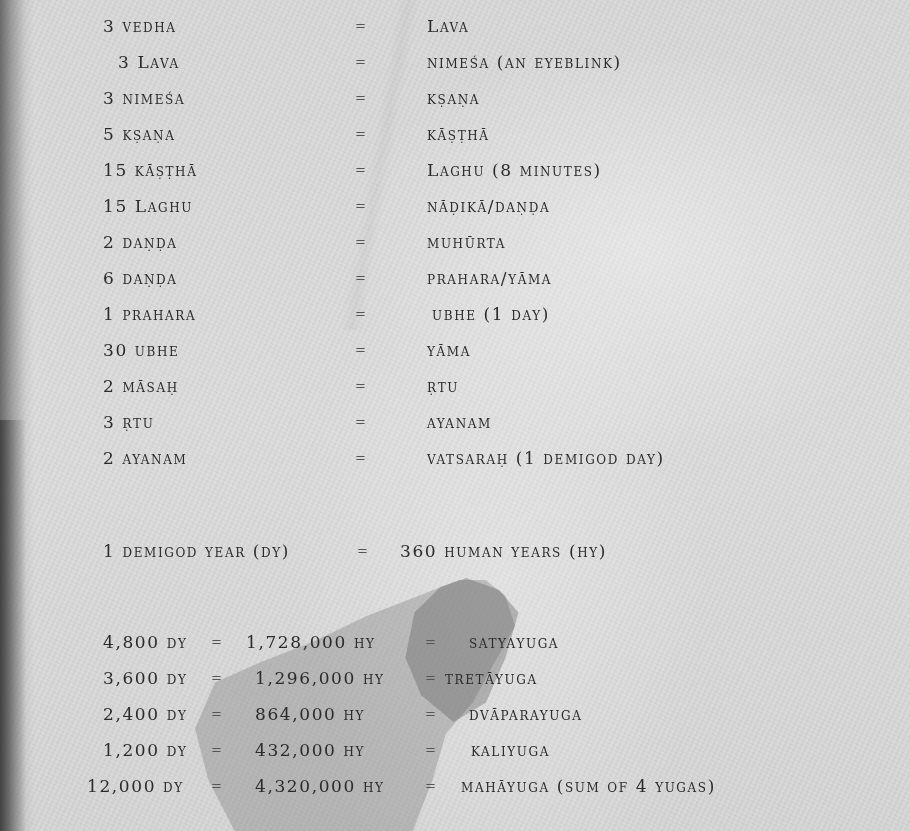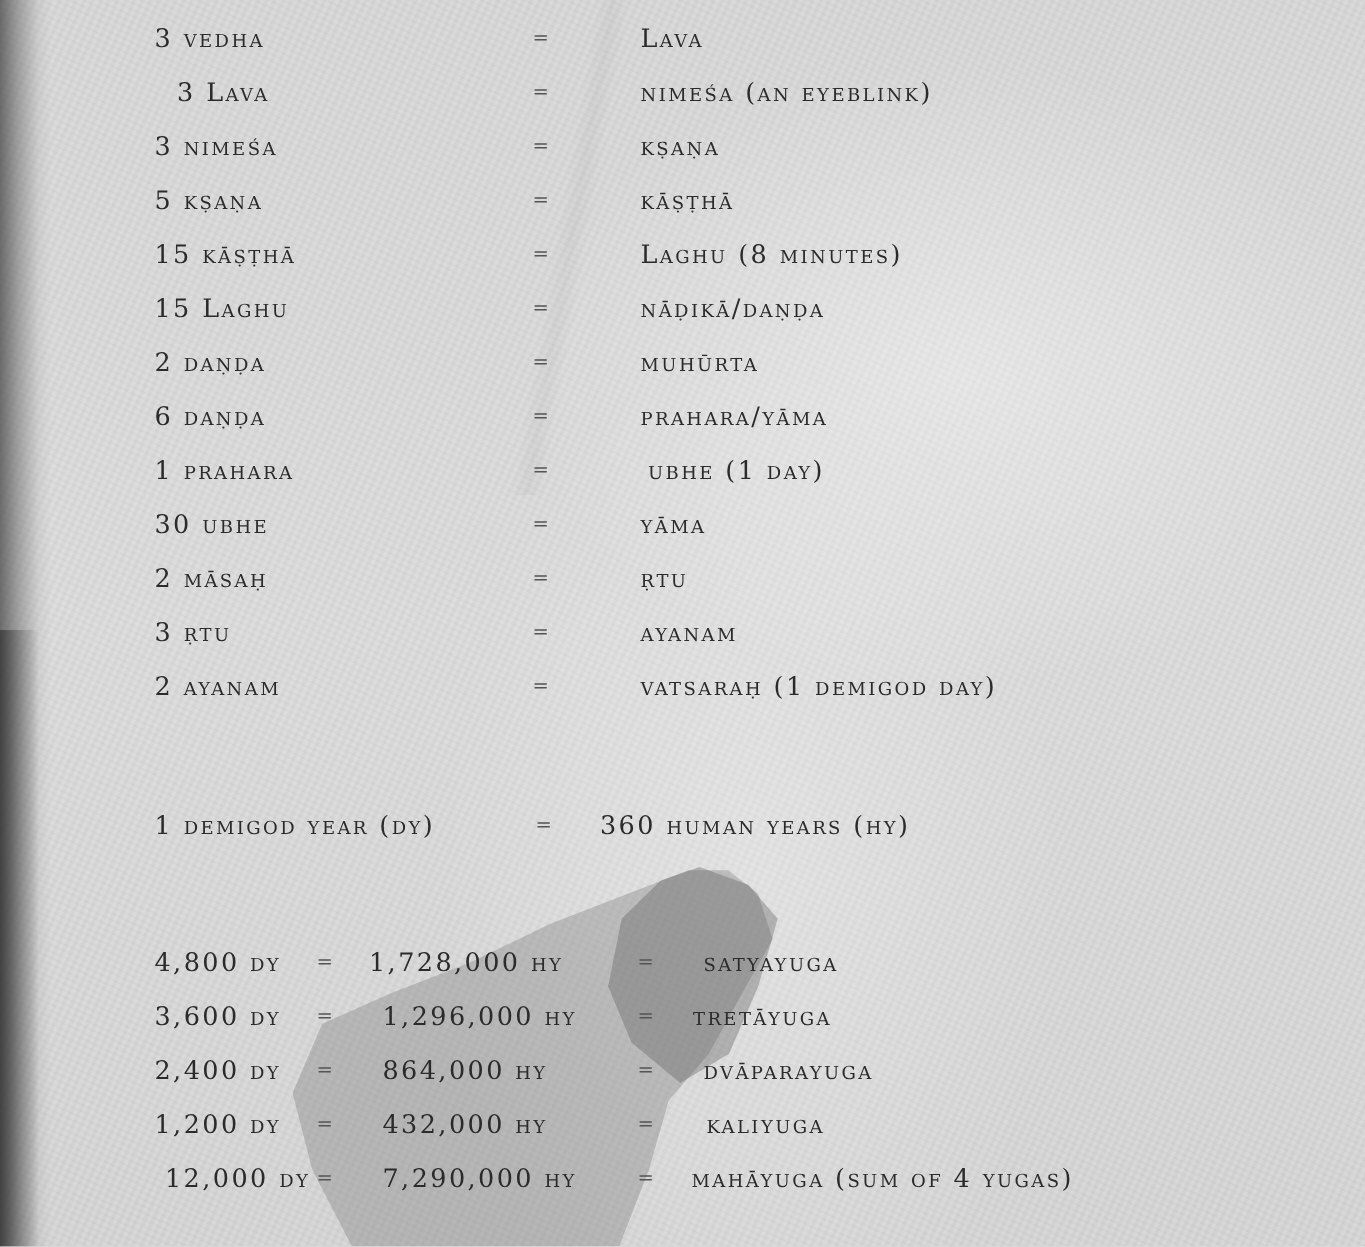--- a/index.html
+++ b/index.html
@@ -183,38 +183,38 @@
       <span class="cell eq" style="left:211px">=</span>
       <span class="cell" style="left:246px">1,728,000 hy</span>
       <span class="cell eq" style="left:425px">=</span>
       <span class="cell" style="left:469px">satyayuga</span>
     </div>
     <div class="row" style="top:663px">
       <span class="cell" style="left:103px">3,600 dy</span>
       <span class="cell eq" style="left:211px">=</span>
       <span class="cell" style="left:255px">1,296,000 hy</span>
       <span class="cell eq" style="left:425px">=</span>
-      <span class="cell" style="left:462px">tretāyuga</span>
+      <span class="cell" style="left:445px">tretāyuga</span>
     </div>
     <div class="row" style="top:699px">
       <span class="cell" style="left:103px">2,400 dy</span>
       <span class="cell eq" style="left:211px">=</span>
       <span class="cell" style="left:255px">864,000 hy</span>
       <span class="cell eq" style="left:425px">=</span>
       <span class="cell" style="left:469px">dvāparayuga</span>
     </div>
     <div class="row" style="top:735px">
       <span class="cell" style="left:103px">1,200 dy</span>
       <span class="cell eq" style="left:211px">=</span>
       <span class="cell" style="left:255px">432,000 hy</span>
       <span class="cell eq" style="left:425px">=</span>
       <span class="cell" style="left:471px">kaliyuga</span>
     </div>
     <div class="row" style="top:771px">
-      <span class="cell" style="left:110px">12,000 dy</span>
-      <span class="cell eq" style="left:211px">=</span>
-      <span class="cell" style="left:255px">7,290,000 hy</span>
+      <span class="cell" style="left:87px">12,000 dy</span>
+      <span class="cell eq" style="left:211px">=</span>
+      <span class="cell" style="left:255px">4,320,000 hy</span>
       <span class="cell eq" style="left:425px">=</span>
       <span class="cell" style="left:461px">mahāyuga (sum of 4 yugas)</span>
     </div>
   </div>
 
 </div>
 
 </body></html>

